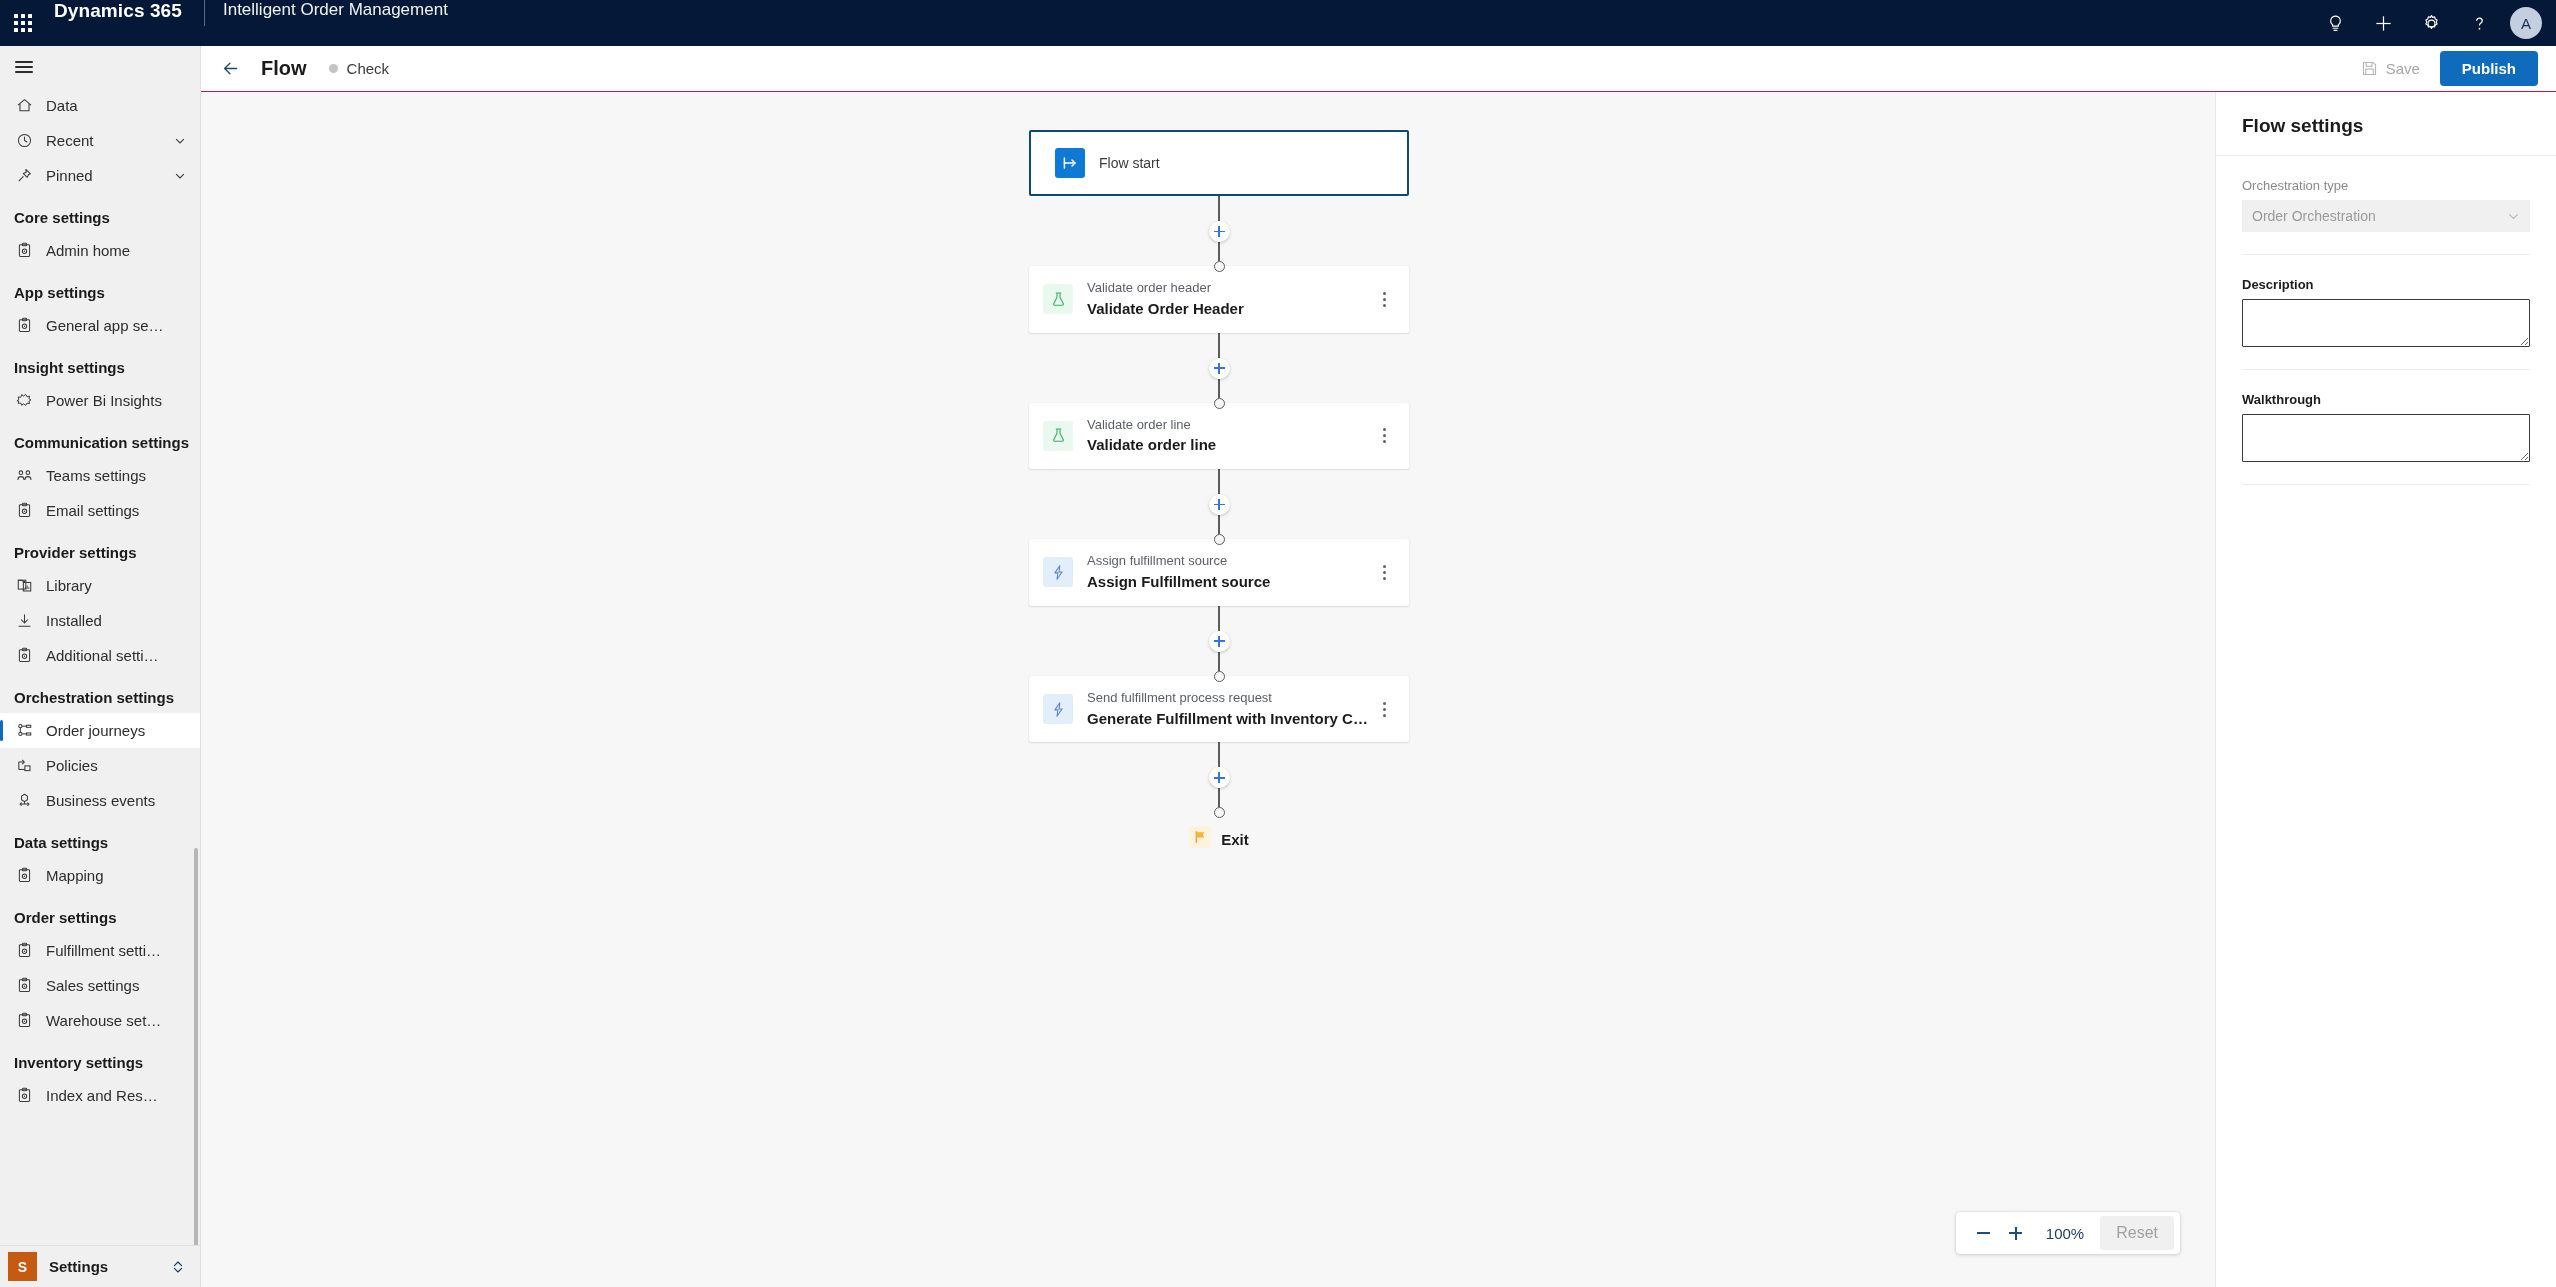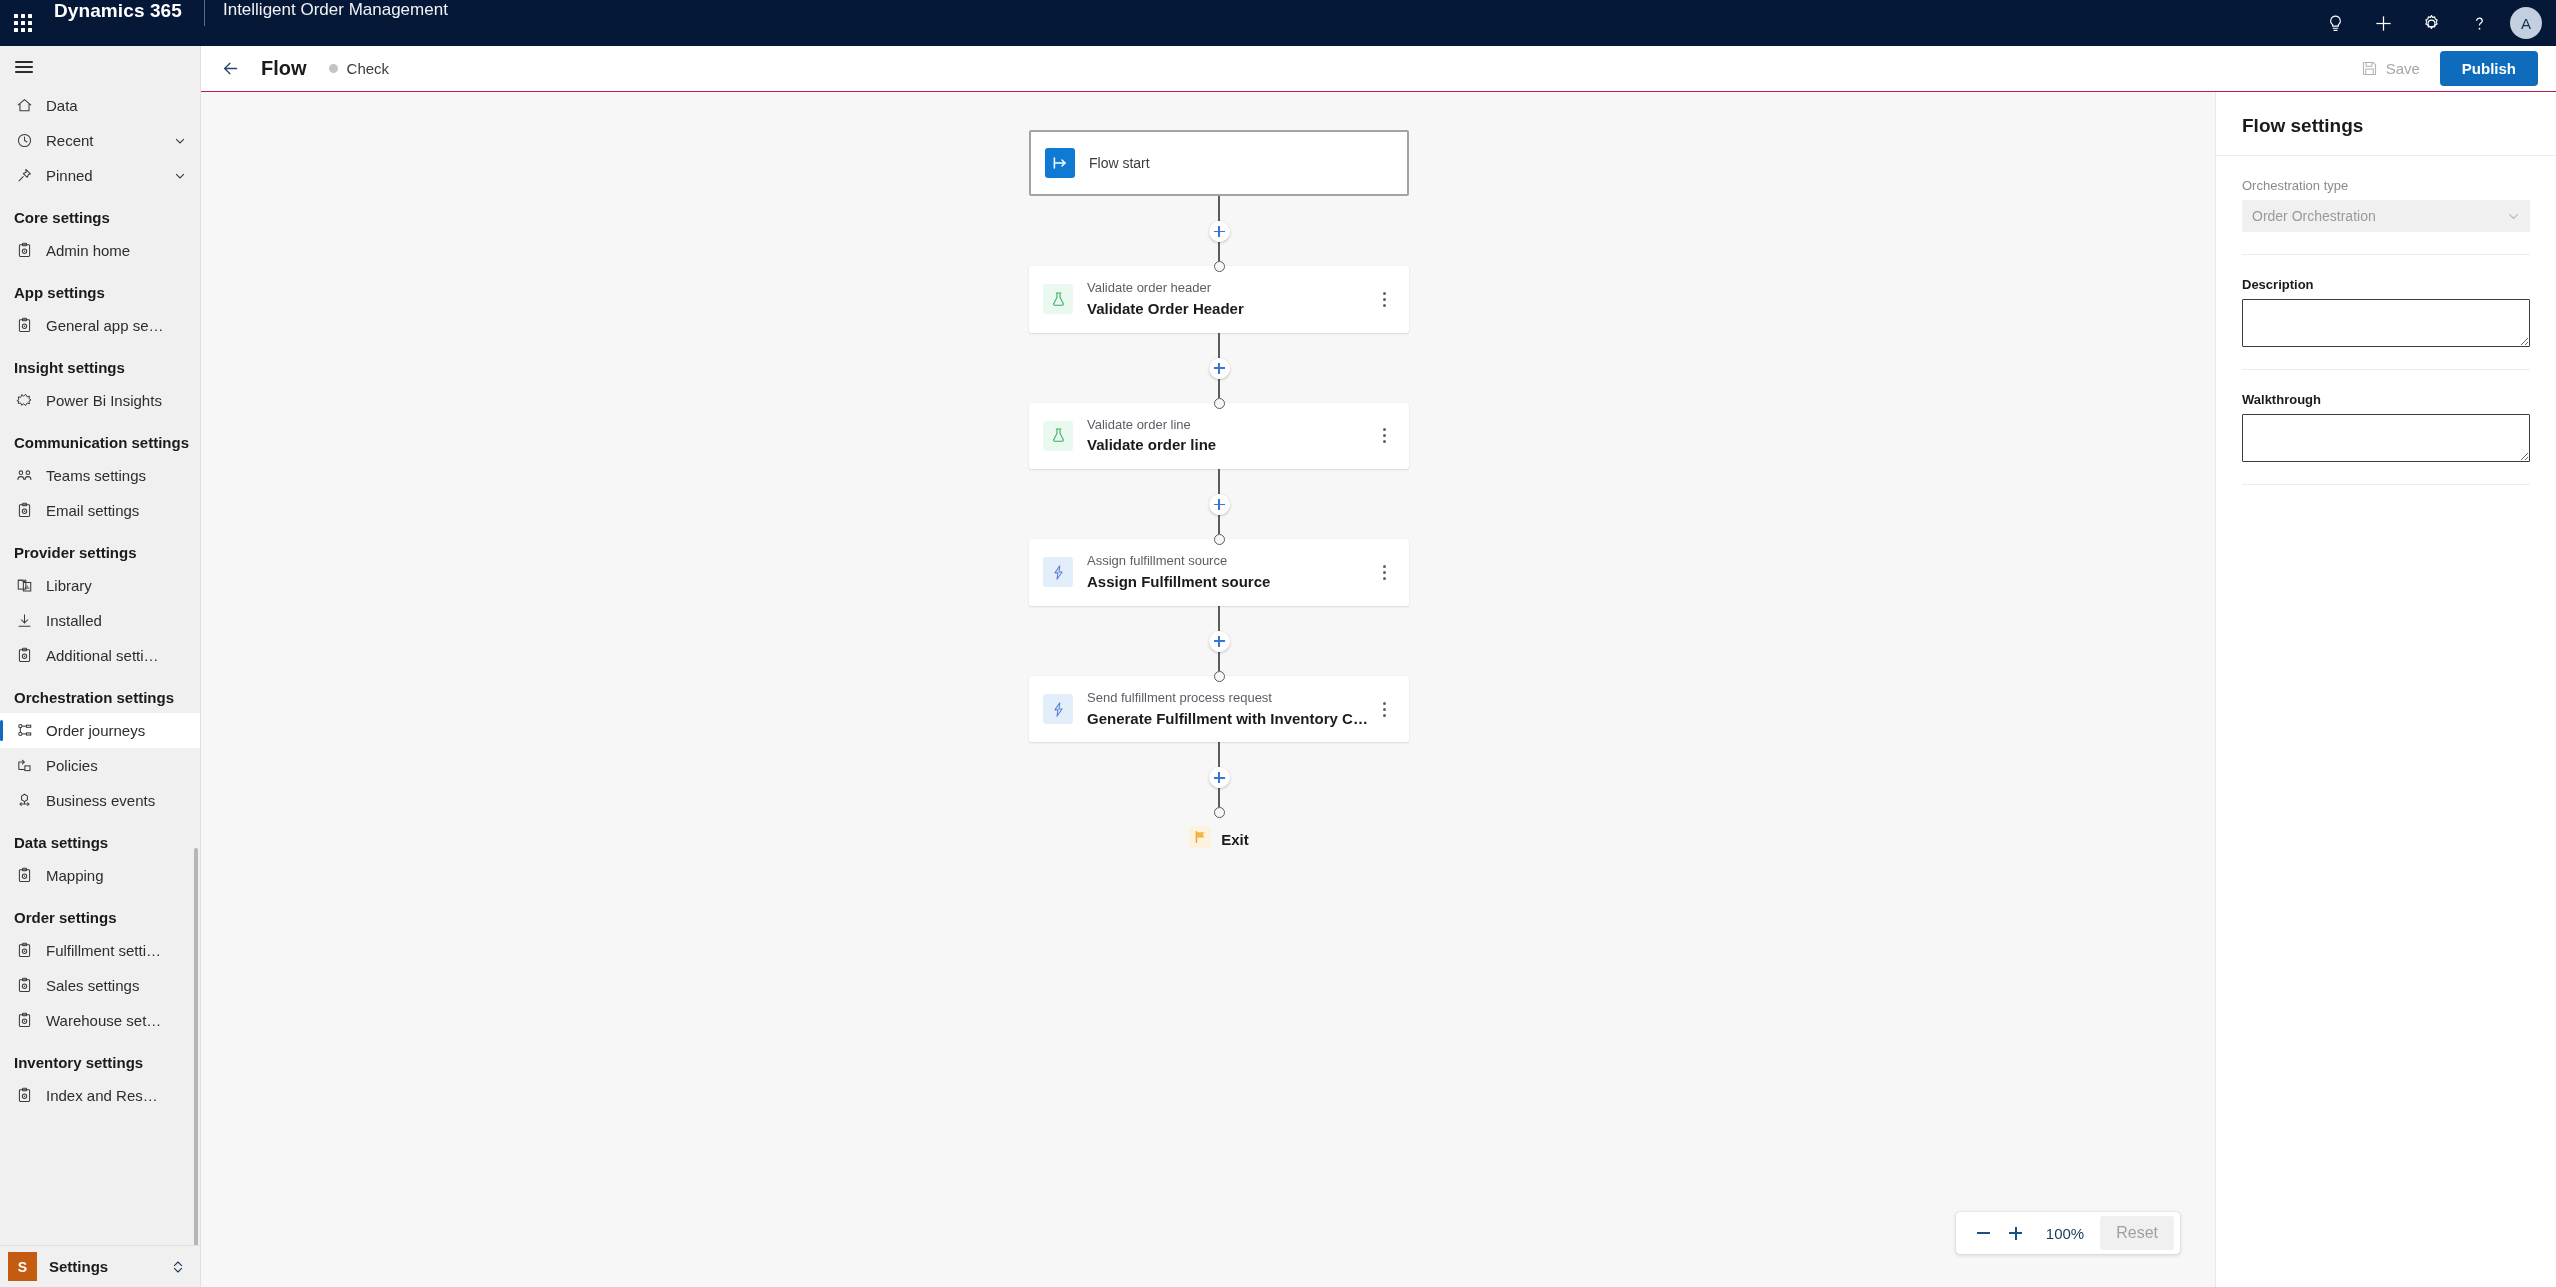--- a/index.html
+++ b/index.html
@@ -170,23 +170,23 @@
 
   .node {
     width: 380px; background: #ffffff;
     border-radius: 2px;
     box-shadow: 0 1px 2px rgba(0,0,0,.10), 0 0 1px rgba(0,0,0,.12);
     display: flex; align-items: center;
     padding: 13px 14px;
     cursor: pointer; position: relative;
   }
   .node.start {
-    border: 2px solid #a3a3a3;
+    border: 2px solid #0c4a6e;
     box-shadow: none;
-    padding: 16px 14px;
+    padding: 16px 24px;
     background:#fff;
   }
   .node-ico {
     width: 30px; height: 30px; border-radius: 3px;
     flex: 0 0 30px; margin-right: 14px;
     display: flex; align-items: center; justify-content: center;
   }
   .ico-start { background: #0f7ad4; }
   .ico-green { background: #eaf9ef; }
   .ico-blue  { background: #e3eefb; }

